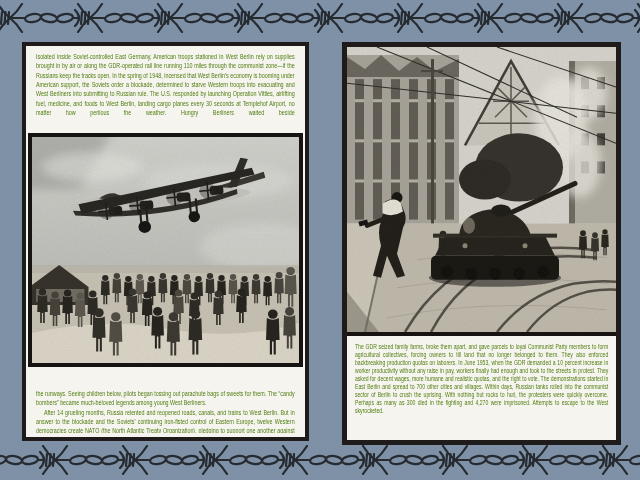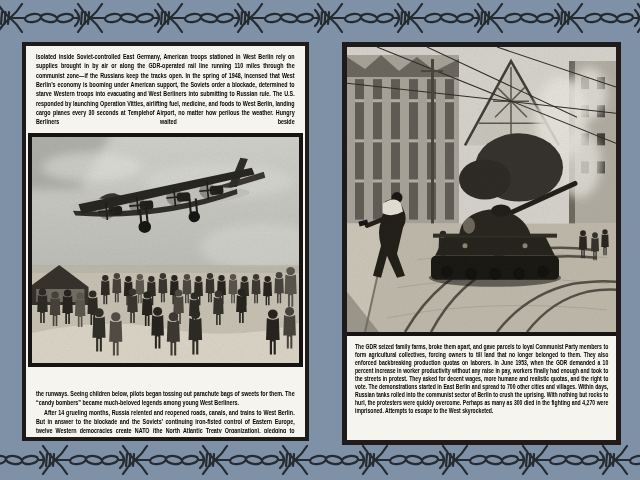--- a/index.html
+++ b/index.html
@@ -14,22 +14,22 @@
 
   .page{
     position:absolute;top:42px;background:#f6f4ee;
     box-sizing:border-box;border:4px solid #1f1b1a;
     display:flex;flex-direction:column;
   }
   .page-left{left:22px;width:287px;height:399px;padding:6px 2px 4px 2px;}
   .page-right{left:342px;width:279px;height:403px;border-width:5px;padding:0;}
 
   .textblock{
-    overflow:hidden;padding:0 8px;color:#000000;
-    font-weight:700;text-align:justify;
+    overflow:hidden;padding:0 8px;color:#4d7c0f;
+    font-weight:400;text-align:justify;
   }
   .condense{transform-origin:0 0;transform:scaleX(0.67);}
   .left-text .condense{width:386px;font-size:8px;line-height:9.35px;letter-spacing:0;}
   .right-text .condense{width:378px;font-size:7.6px;line-height:7.95px;}
   .intro-block{height:78px;}
   .intro-block p{margin:0;text-align:justify;text-align-last:justify;}
   .bottom-block{flex:1;margin-top:20px;}
   .bottom-block p{margin:0;}
   .bottom-block p.indented{text-indent:12px;}
   .right-text{padding:7px 8px 0 8px;}

